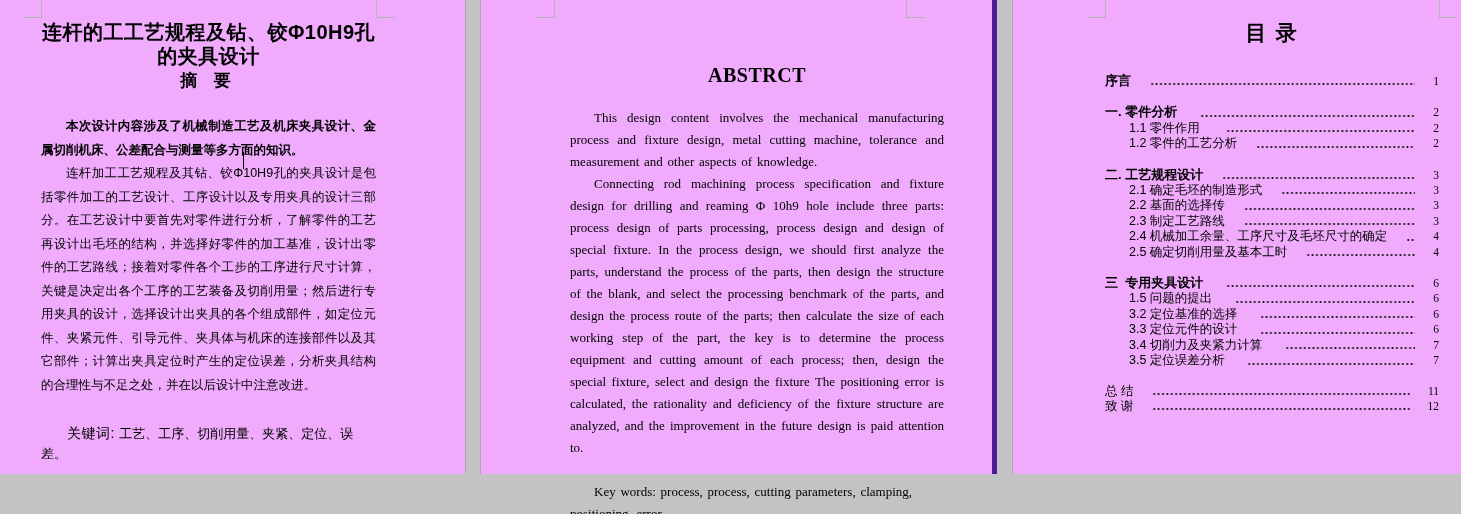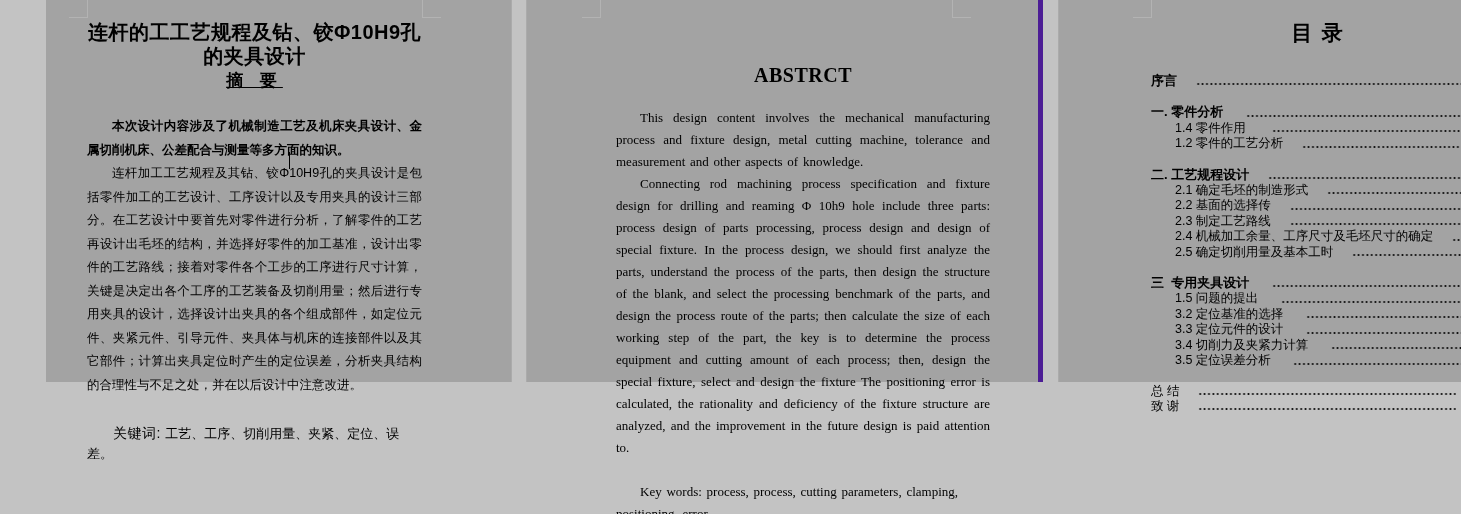--- a/index.html
+++ b/index.html
@@ -3,40 +3,40 @@
 <meta charset="utf-8">
 <style>
   html,body{margin:0;padding:0;}
   body{
     width:1461px;height:514px;overflow:hidden;position:relative;
     background:#c3c3c3;
     font-family:"Liberation Sans","DejaVu Sans",sans-serif;
     color:#000;
   }
   .page{
-    position:absolute;top:0;height:382px;background:#a3a3a3;box-sizing:border-box;margin-left:46px;
+    position:absolute;top:0;height:474px;background:#f0abfc;box-sizing:border-box;
   }
   #page1{left:0;width:466px;border-right:1px solid #ababab;}
   #page2{left:480px;width:517px;border-left:1px solid #ababab;border-right:5px solid #4c1d95;}
   #page3{left:1012px;width:449px;border-left:1px solid #ababab;}
 
   
   .mark{position:absolute;top:0;width:18px;height:17px;border:0 solid #b3b3b3;}
   .mark.tl{border-right-width:1px;border-bottom-width:1px;}
   .mark.tr{border-left-width:1px;border-bottom-width:1px;}
 
   
   .p1-content{position:absolute;left:41px;top:17px;width:335px;}
   .p1-title{
     margin:3px 0 0 0;font-size:20px;line-height:24px;font-weight:bold;
     text-align:center;letter-spacing:0.5px;
   }
   .p1-subtitle{
     margin:2px 0 0 0;font-size:17px;line-height:21px;font-weight:bold;
-    text-align:center;letter-spacing:6px;text-decoration:underline;
+    text-align:center;letter-spacing:6px;
   }
   .p1-para{
     margin:0;font-size:12.5px;line-height:23.5px;text-align:justify;
     text-indent:2em;
   }
   .p1-para.first{margin-top:24px;font-weight:bold;}
   .p1-keywords{
     margin:26px 0 0 0;font-size:13px;line-height:20px;text-indent:2em;
   }
   .kw-label{font-weight:normal;font-size:14px;letter-spacing:0.5px;}
@@ -122,21 +122,21 @@
             <span class="toc-leader"></span>
             <span class="toc-page">1</span>
           </div>
 
         <div class="toc-row h gap">
             <span class="toc-label">一. 零件分析 </span>
             <span class="toc-leader"></span>
             <span class="toc-page">2</span>
           </div>
         <div class="toc-row sub">
-            <span class="toc-label">1.4 零件作用  </span>
+            <span class="toc-label">1.1 零件作用  </span>
             <span class="toc-leader"></span>
             <span class="toc-page">2</span>
           </div>
         <div class="toc-row sub">
             <span class="toc-label">1.2 零件的工艺分析</span>
             <span class="toc-leader"></span>
             <span class="toc-page">2</span>
           </div>
 
         <div class="toc-row h gap">

